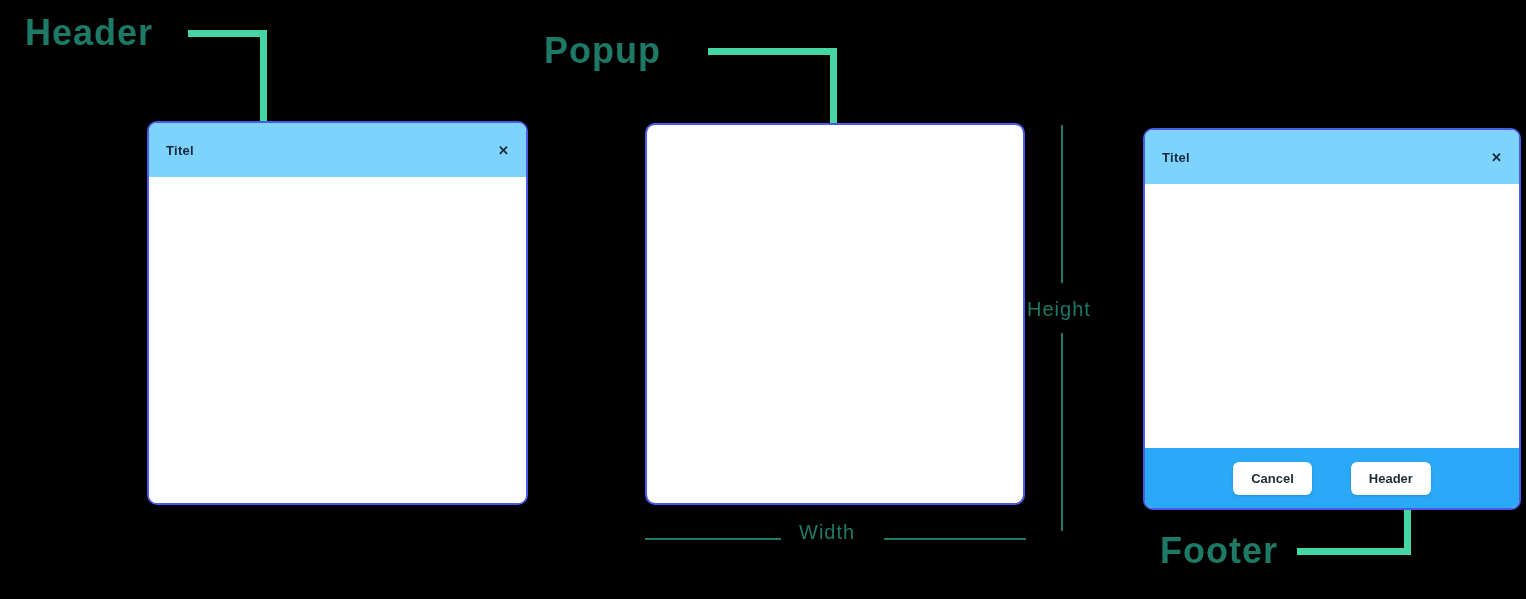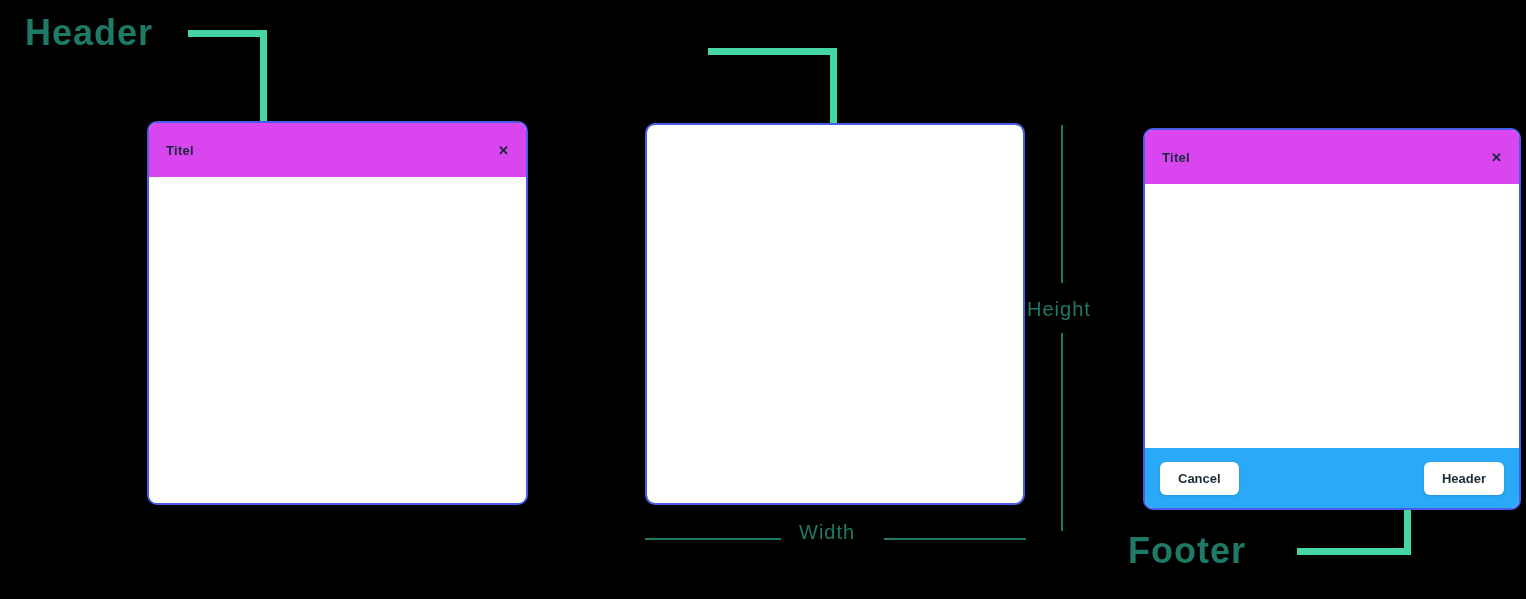--- a/index.html
+++ b/index.html
@@ -20,21 +20,21 @@
     color: #1E7A66;
     white-space: nowrap;
   }
   .ann-label.big { font-size: 36px; font-weight: 700; letter-spacing: 1px; }
   .ann-label.small { font-size: 20px; font-weight: 400; letter-spacing: 1px; }
 
   #header-label { left: 25px;  top: 12px;  }
   #popup-label  { left: 544px; top: 30px;  }
   #height-label { left: 1027px; top: 298px; }
   #width-label  { left: 799px; top: 521px; }
-  #footer-label { left: 1128px; top: 530px; }
+  #footer-label { left: 1160px; top: 530px; }
 
   
   .connector {
     position: absolute;
     background: #45D6A8;
   }
   #header-conn-h { left: 188px; top: 30px;  width: 79px;  height: 7px; }
   #header-conn-v { left: 260px; top: 30px;  width: 7px;   height: 115px; }
   #popup-conn-h  { left: 708px; top: 48px;  width: 129px; height: 7px; }
   #popup-conn-v  { left: 830px; top: 48px;  width: 7px;   height: 76px; }
@@ -61,21 +61,21 @@
     flex-direction: column;
     overflow: hidden;
   }
   #popup-header-demo { left: 147px;  top: 121px; width: 381px; height: 384px; }
   #popup-plain-demo  { left: 645px;  top: 123px; width: 380px; height: 382px; }
   #popup-footer-demo { left: 1143px; top: 128px; width: 378px; height: 382px; }
 
   .popup-titlebar {
     height: 54px;
     flex: 0 0 54px;
-    background: #d946ef;
+    background: #7dd3fc;
     display: flex;
     align-items: center;
     justify-content: space-between;
     padding: 0 17px;
   }
   .popup-title {
     font-size: 13px;
     font-weight: 700;
     color: #16283C;
     letter-spacing: 0.3px;
@@ -88,21 +88,21 @@
     line-height: 1;
   }
   .popup-body { flex: 1 1 auto; background: #fff; }
 
   .popup-footerbar {
     height: 60px;
     flex: 0 0 60px;
     background: #2AA9F8;
     display: flex;
     align-items: center;
-    justify-content: space-between;
+    justify-content: center;
     gap: 39px;
     padding: 1px 15px;
   }
   .popup-btn {
     background: #fff;
     border: none;
     border-radius: 6px;
     padding: 9px 18px;
     min-width: 74px;
     font-family: "Liberation Sans", sans-serif;
@@ -112,20 +112,21 @@
     box-shadow: 0 1px 3px rgba(0,0,0,0.15);
     cursor: pointer;
   }
 </style>
 </head>
 <body>
 
 <div class="canvas">
 
   <div class="ann-label big" id="header-label">Header</div>
+  <div class="ann-label big" id="popup-label">Popup</div>
   <div class="ann-label small" id="height-label">Height</div>
   <div class="ann-label small" id="width-label">Width</div>
   <div class="ann-label big" id="footer-label">Footer</div>
 
   <div class="connector" id="header-conn-h"></div>
   <div class="connector" id="header-conn-v"></div>
   <div class="connector" id="popup-conn-h"></div>
   <div class="connector" id="popup-conn-v"></div>
   <div class="connector" id="footer-conn-v"></div>
   <div class="connector" id="footer-conn-h"></div>

